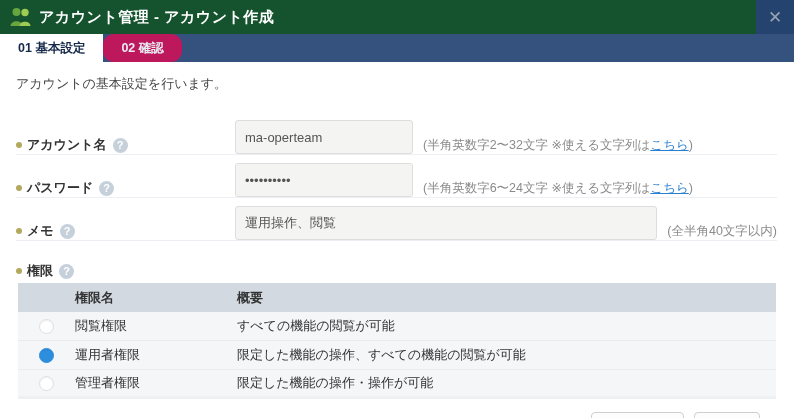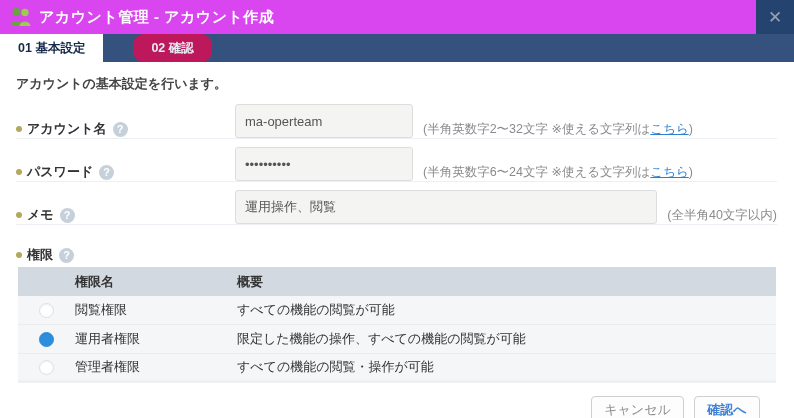--- a/index.html
+++ b/index.html
@@ -10,21 +10,21 @@
   }
   .window {
     width: 794px; height: 418px;
     background: #ffffff;
     overflow: hidden;
     position: relative;
   }
   
   .titlebar {
     height: 34px;
-    background: #d946ef;
+    background: #14532d;
     display: flex;
     align-items: center;
     padding-left: 10px;
   }
   .titlebar .app-icon { width: 22px; height: 20px; margin-right: 7px; flex: 0 0 auto; }
   .titlebar .title {
     color: #ffffff; font-size: 15px; font-weight: bold;
     letter-spacing: 0.5px;
     flex: 1 1 auto;
   }
@@ -35,34 +35,33 @@
     font-size: 17px;
     display: flex; align-items: center; justify-content: center;
     cursor: pointer;
     flex: 0 0 auto;
   }
   
   .tabbar {
     height: 28px;
     background: #35527f;
     display: flex;
-    gap: 30px;
   }
   .tab {
     height: 28px;
     display: flex; align-items: center; justify-content: center;
     font-size: 12.5px; font-weight: bold;
     padding: 0 18px;
     cursor: pointer;
   }
   .tab.active { background: #ffffff; color: #16294a; min-width: 84px; }
   .tab.inactive { background: #be185d; color: #e8ecf2; min-width: 72px; border-radius: 11px; }
   
   .content { padding: 13px 17px 0 16px; }
-  .description { font-size: 13px; color: #444444; margin-bottom: 0; height: 21px; font-weight: bold; }
+  .description { font-size: 13px; color: #444444; margin-bottom: 16px; height: 21px; }
   .form-row {
     display: flex; align-items: flex-end;
     height: 43px;
     border-bottom: 1px solid #eceff3;
   }
   .form-row.no-border { border-bottom: none; height: 27px; margin-top: 12px; }
   .label-col { width: 219px; display: flex; align-items: center; flex: 0 0 auto; }
   .bullet {
     width: 6px; height: 6px; border-radius: 50%;
     background: #b3a85e; margin-right: 5px; flex: 0 0 auto;
@@ -216,21 +215,21 @@
         </div>
         <div class="col-name">運用者権限</div>
         <div class="col-desc">限定した機能の操作、すべての機能の閲覧が可能</div>
       </div>
 
       <div class="perm-row">
         <div class="col-radio">
           <span class="radio"></span>
         </div>
         <div class="col-name">管理者権限</div>
-        <div class="col-desc">すべての機能の閲覧・操作が可能</div>
+        <div class="col-desc">限定した機能の操作・操作が可能</div>
       </div>
     </div>
 
     <div class="footer">
       <button class="btn btn-cancel">キャンセル</button>
       <button class="btn btn-confirm">確認へ</button>
     </div>
   </div>
 
 </div>

